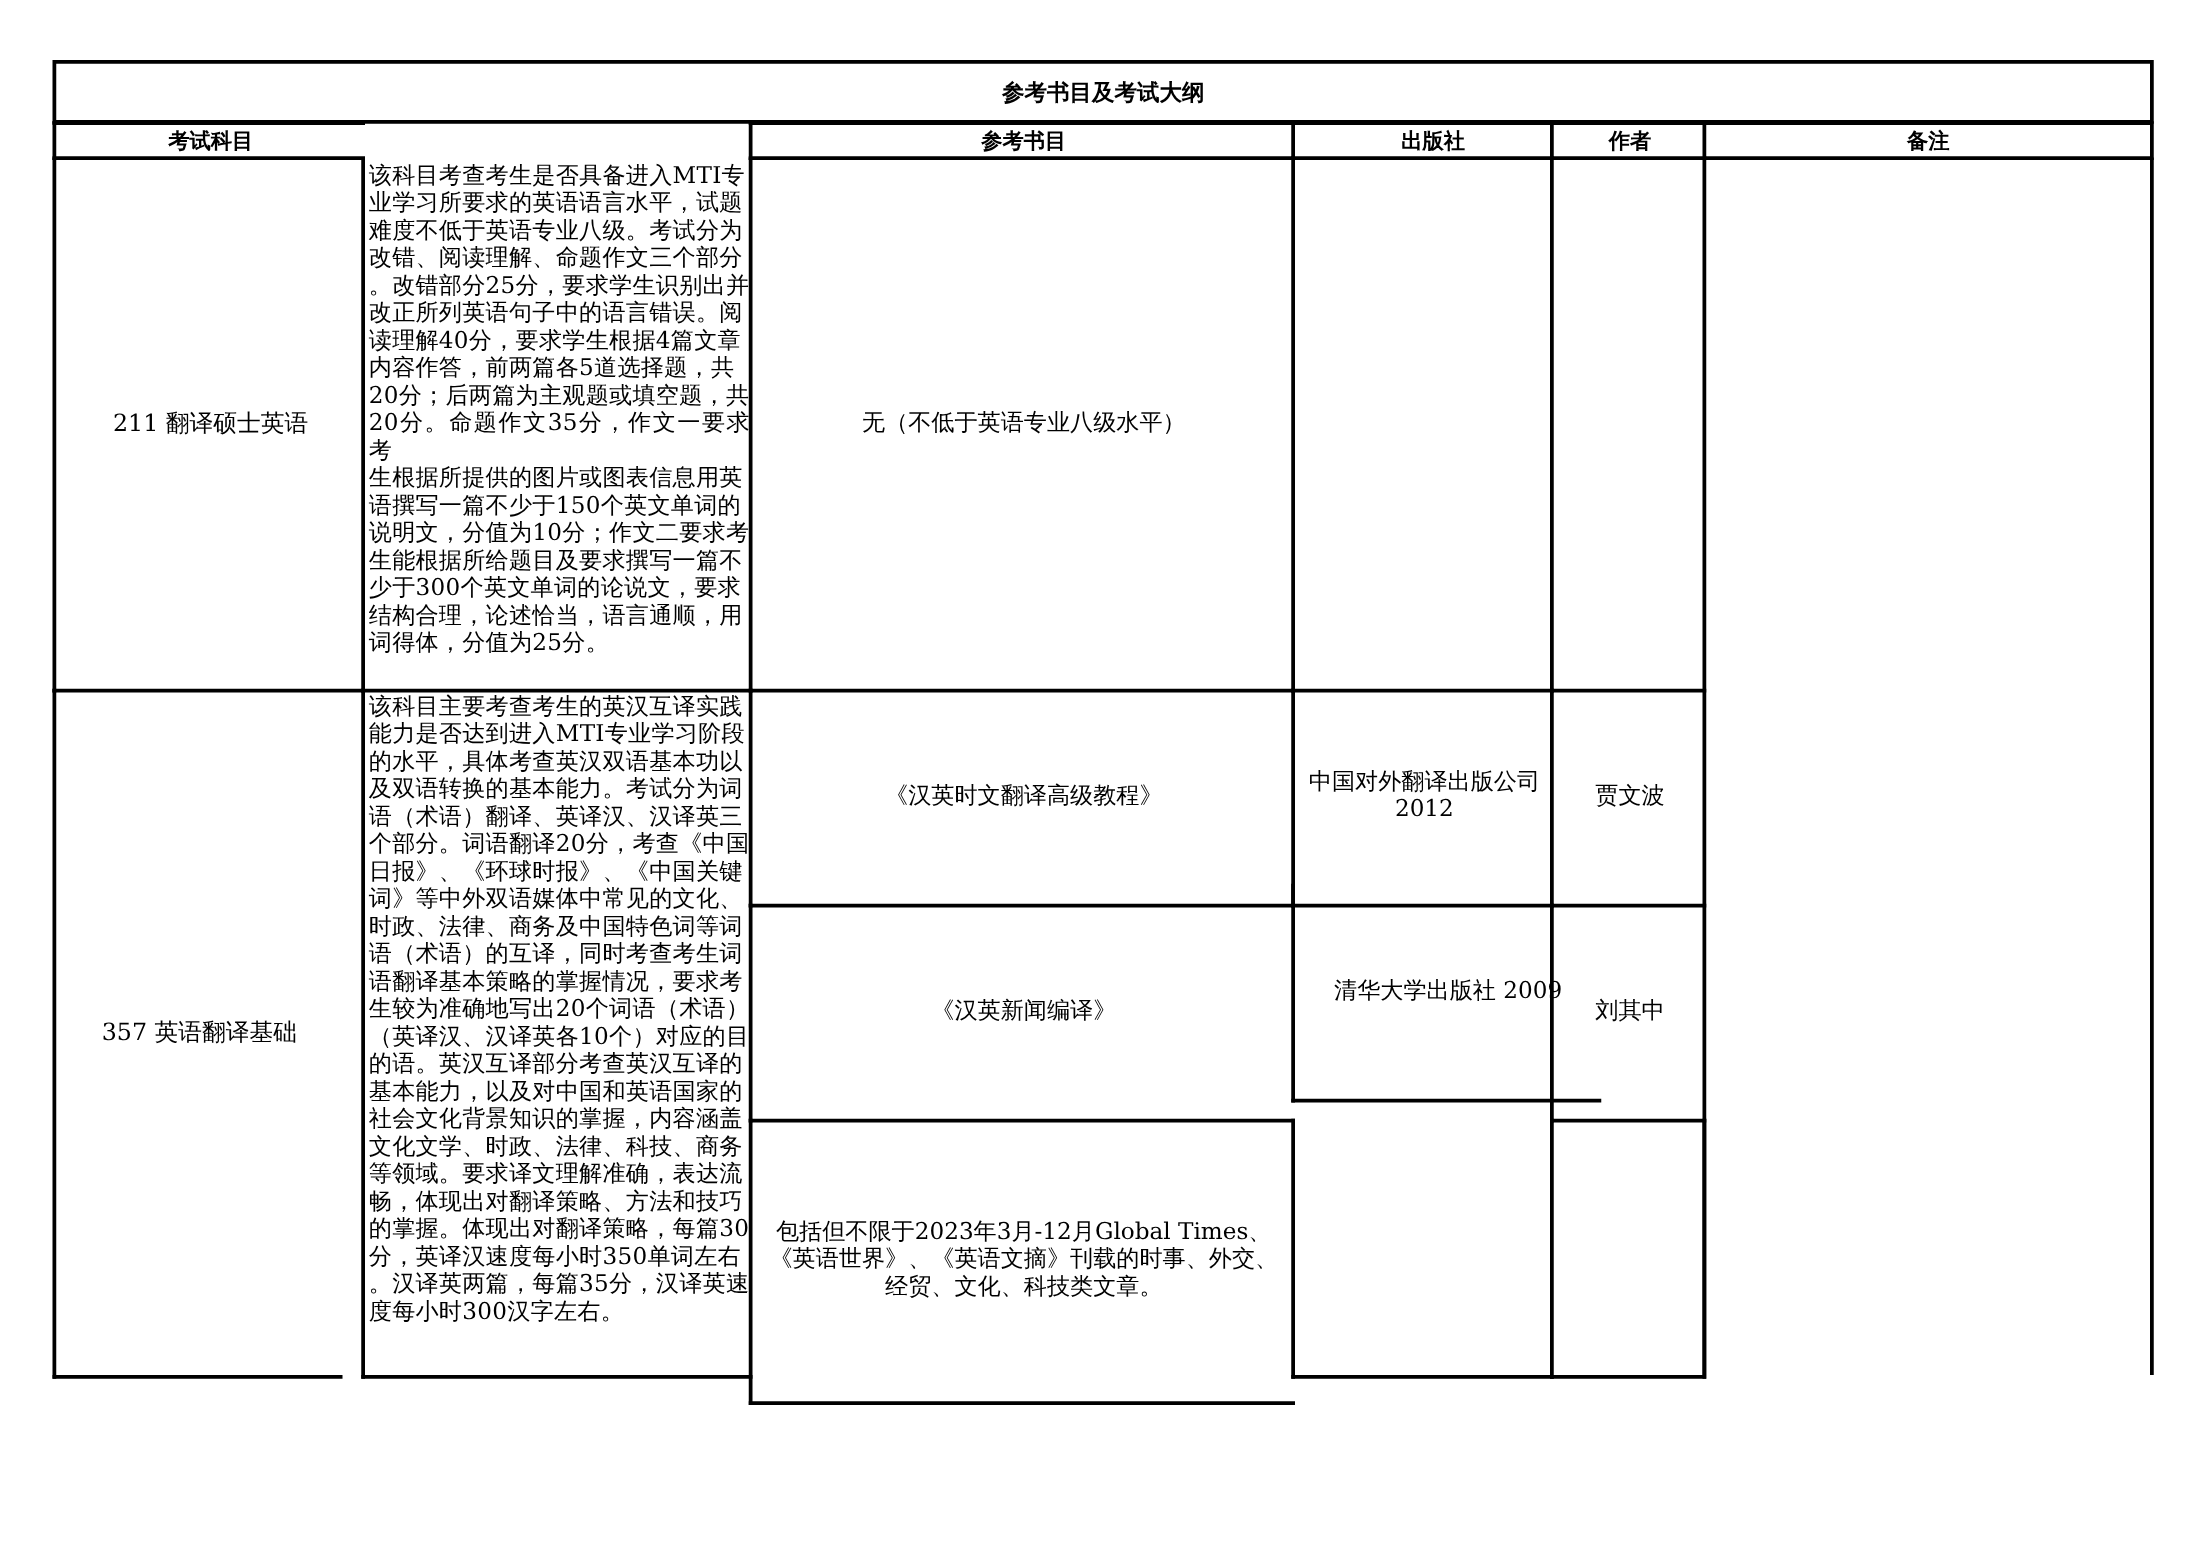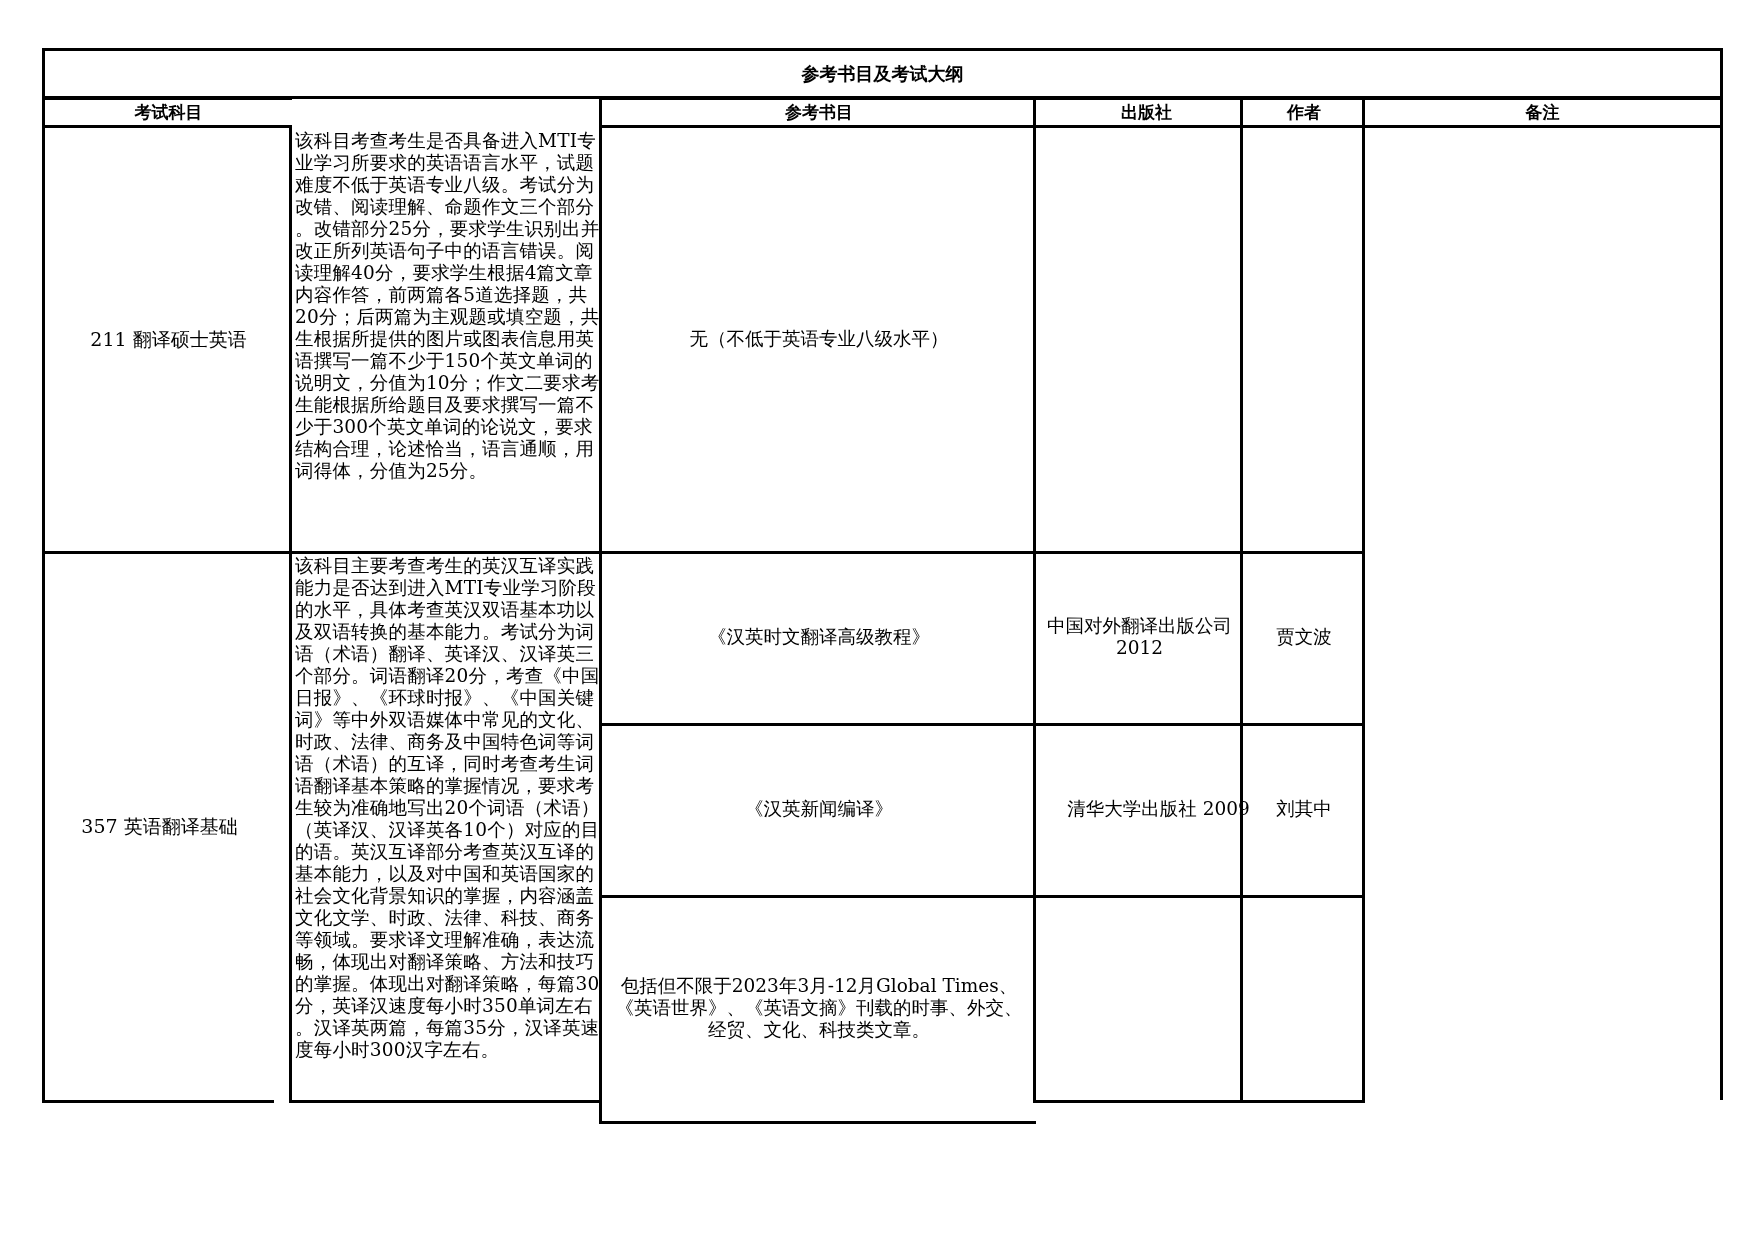--- a/index.html
+++ b/index.html
@@ -91,20 +91,21 @@
     <div>
       <span>该科目考查考生是否具备进入MTI专</span>
       <span>业学习所要求的英语语言水平，试题</span>
       <span>难度不低于英语专业八级。考试分为</span>
       <span>改错、阅读理解、命题作文三个部分</span>
       <span>。改错部分25分，要求学生识别出并</span>
       <span>改正所列英语句子中的语言错误。阅</span>
       <span>读理解40分，要求学生根据4篇文章</span>
       <span>内容作答，前两篇各5道选择题，共</span>
       <span>20分；后两篇为主观题或填空题，共</span>
+      <span>20分。命题作文35分，作文一要求考</span>
       <span>生根据所提供的图片或图表信息用英</span>
       <span>语撰写一篇不少于150个英文单词的</span>
       <span>说明文，分值为10分；作文二要求考</span>
       <span>生能根据所给题目及要求撰写一篇不</span>
       <span>少于300个英文单词的论说文，要求</span>
       <span>结构合理，论述恰当，语言通顺，用</span>
       <span>词得体，分值为25分。</span>
     </div>
   </div>
   <div class="cell body-cell book" style="left:599px;top:126px;width:437px;height:428px;">无（不低于英语专业八级水平）</div>
@@ -138,21 +139,21 @@
       <span>。汉译英两篇，每篇35分，汉译英速</span>
       <span>度每小时300汉字左右。</span>
     </div>
   </div>
 
   <div class="cell body-cell book" style="left:599px;top:551px;width:437px;height:175px;">《汉英时文翻译高级教程》</div>
   <div class="cell body-cell pub" style="left:1033px;top:551px;width:210px;height:175px;">中国对外翻译出版公司 2012</div>
   <div class="cell body-cell" style="left:1240px;top:551px;width:125px;height:175px;">贾文波</div>
 
   <div class="cell body-cell book" style="left:599px;top:723px;width:437px;height:175px;">《汉英新闻编译》</div>
-  <div class="cell body-cell pub" style="left:1033px;top:723px;width:248px;height:175px;">清华大学出版社 2009</div>
+  <div class="cell body-cell pub" style="left:1033px;top:707px;width:248px;height:175px;">清华大学出版社 2009</div>
   <div class="cell body-cell" style="left:1240px;top:723px;width:125px;height:175px;">刘其中</div>
 
   <div class="cell body-cell book" style="left:599px;top:895px;width:437px;height:229px;padding:0 12px;">包括但不限于2023年3月-12月Global Times、《英语世界》、《英语文摘》刊载的时事、外交、经贸、文化、科技类文章。</div>
   <div class="cell body-cell pub" style="left:1033px;top:895px;width:210px;height:208px;"></div>
   <div class="cell body-cell" style="left:1240px;top:895px;width:125px;height:208px;border-right:3px solid #000;"></div>
 
   <div class="remarks-col"></div>
 
 </div>
 

